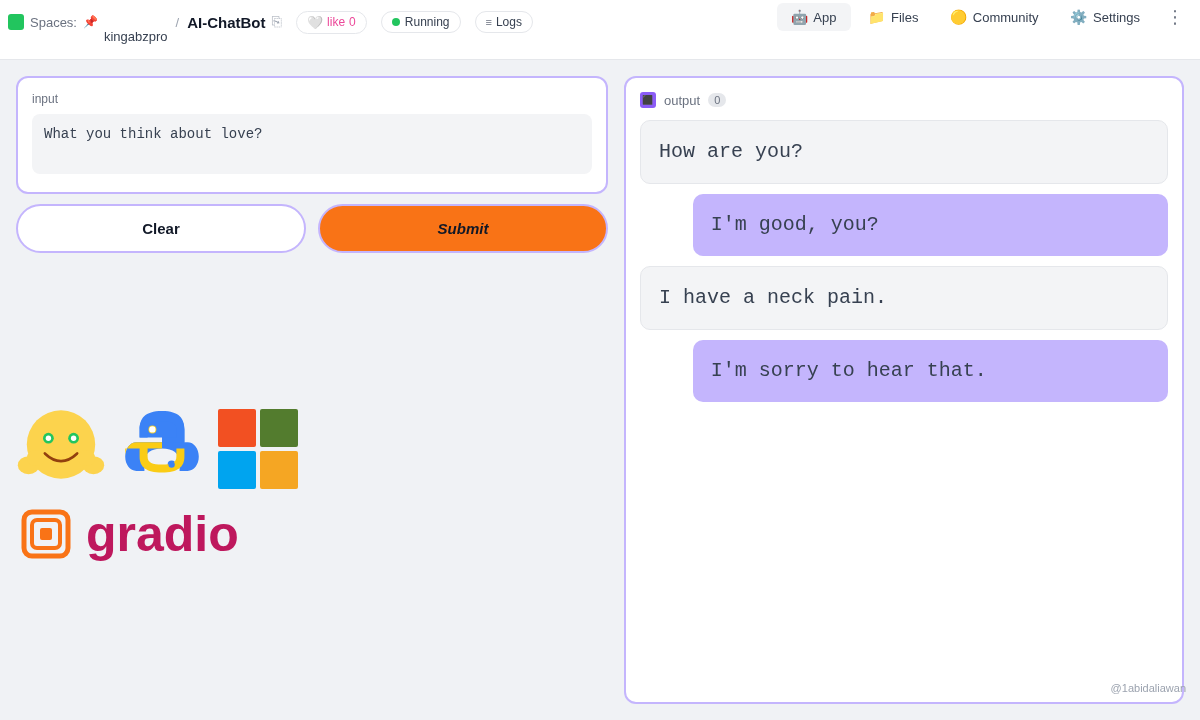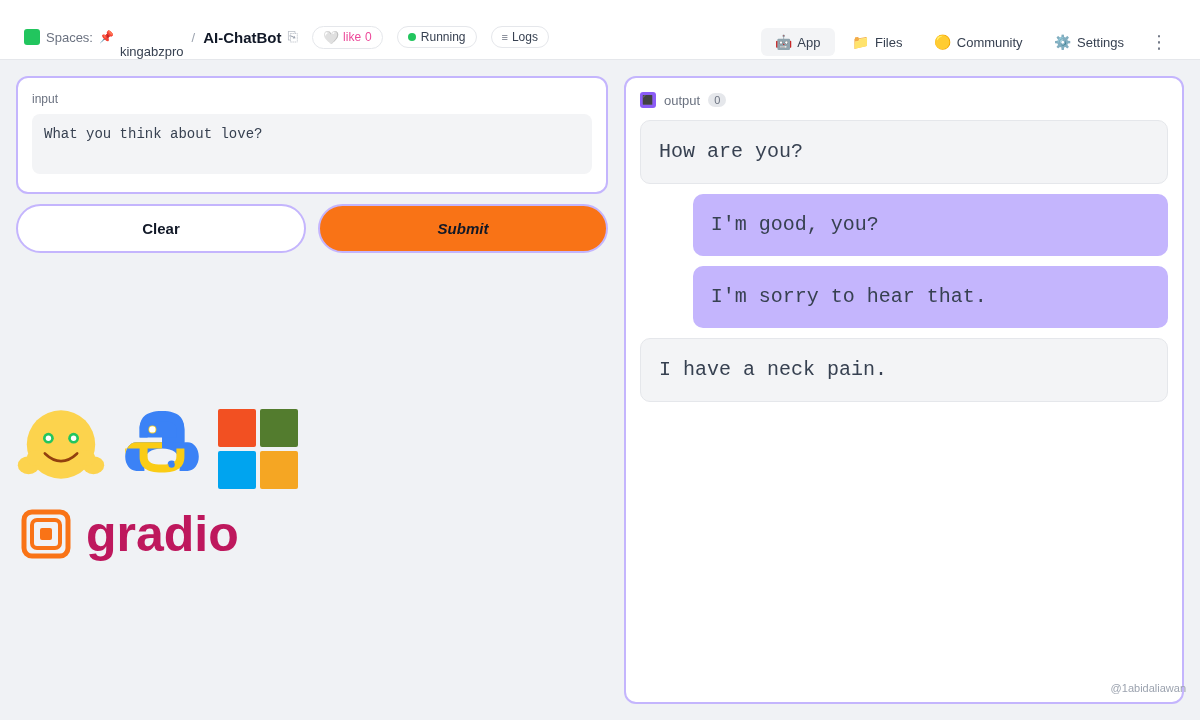--- a/index.html
+++ b/index.html
@@ -8,24 +8,24 @@
       background-color: #f0f2f5;
       width: 1200px;
       height: 720px;
       overflow: hidden;
       position: relative;
     }
 
     
     .navbar {
       display: flex;
-      align-items: flex-end;
+      align-items: flex-start;
       background: #ffffff;
       height: 60px;
-      padding: 0 24px;
+      padding: 0 8px;
       border-bottom: 1px solid #e5e7eb;
       position: relative;
       z-index: 10;
     }
     .navbar-left {
       display: flex;
       align-items: center;
       gap: 6px;
       flex: 1;
     }
@@ -412,25 +412,25 @@
     <div class="chat-container">
 
       <div class="chat-bubble user">
         <span>How are you?</span>
       </div>
 
       <div class="chat-bubble bot">
         <span>I'm good, you?</span>
       </div>
 
+      <div class="chat-bubble user">
+        <span>I have a neck pain.</span>
+      </div>
+
       <div class="chat-bubble bot">
         <span>I'm sorry to hear that.</span>
       </div>
-
-      <div class="chat-bubble user">
-        <span>I have a neck pain.</span>
-      </div>
     </div>
   </div>
 
 </div>
 
 <div class="watermark">@1abidaliawan</div>
 
 </body></html>

